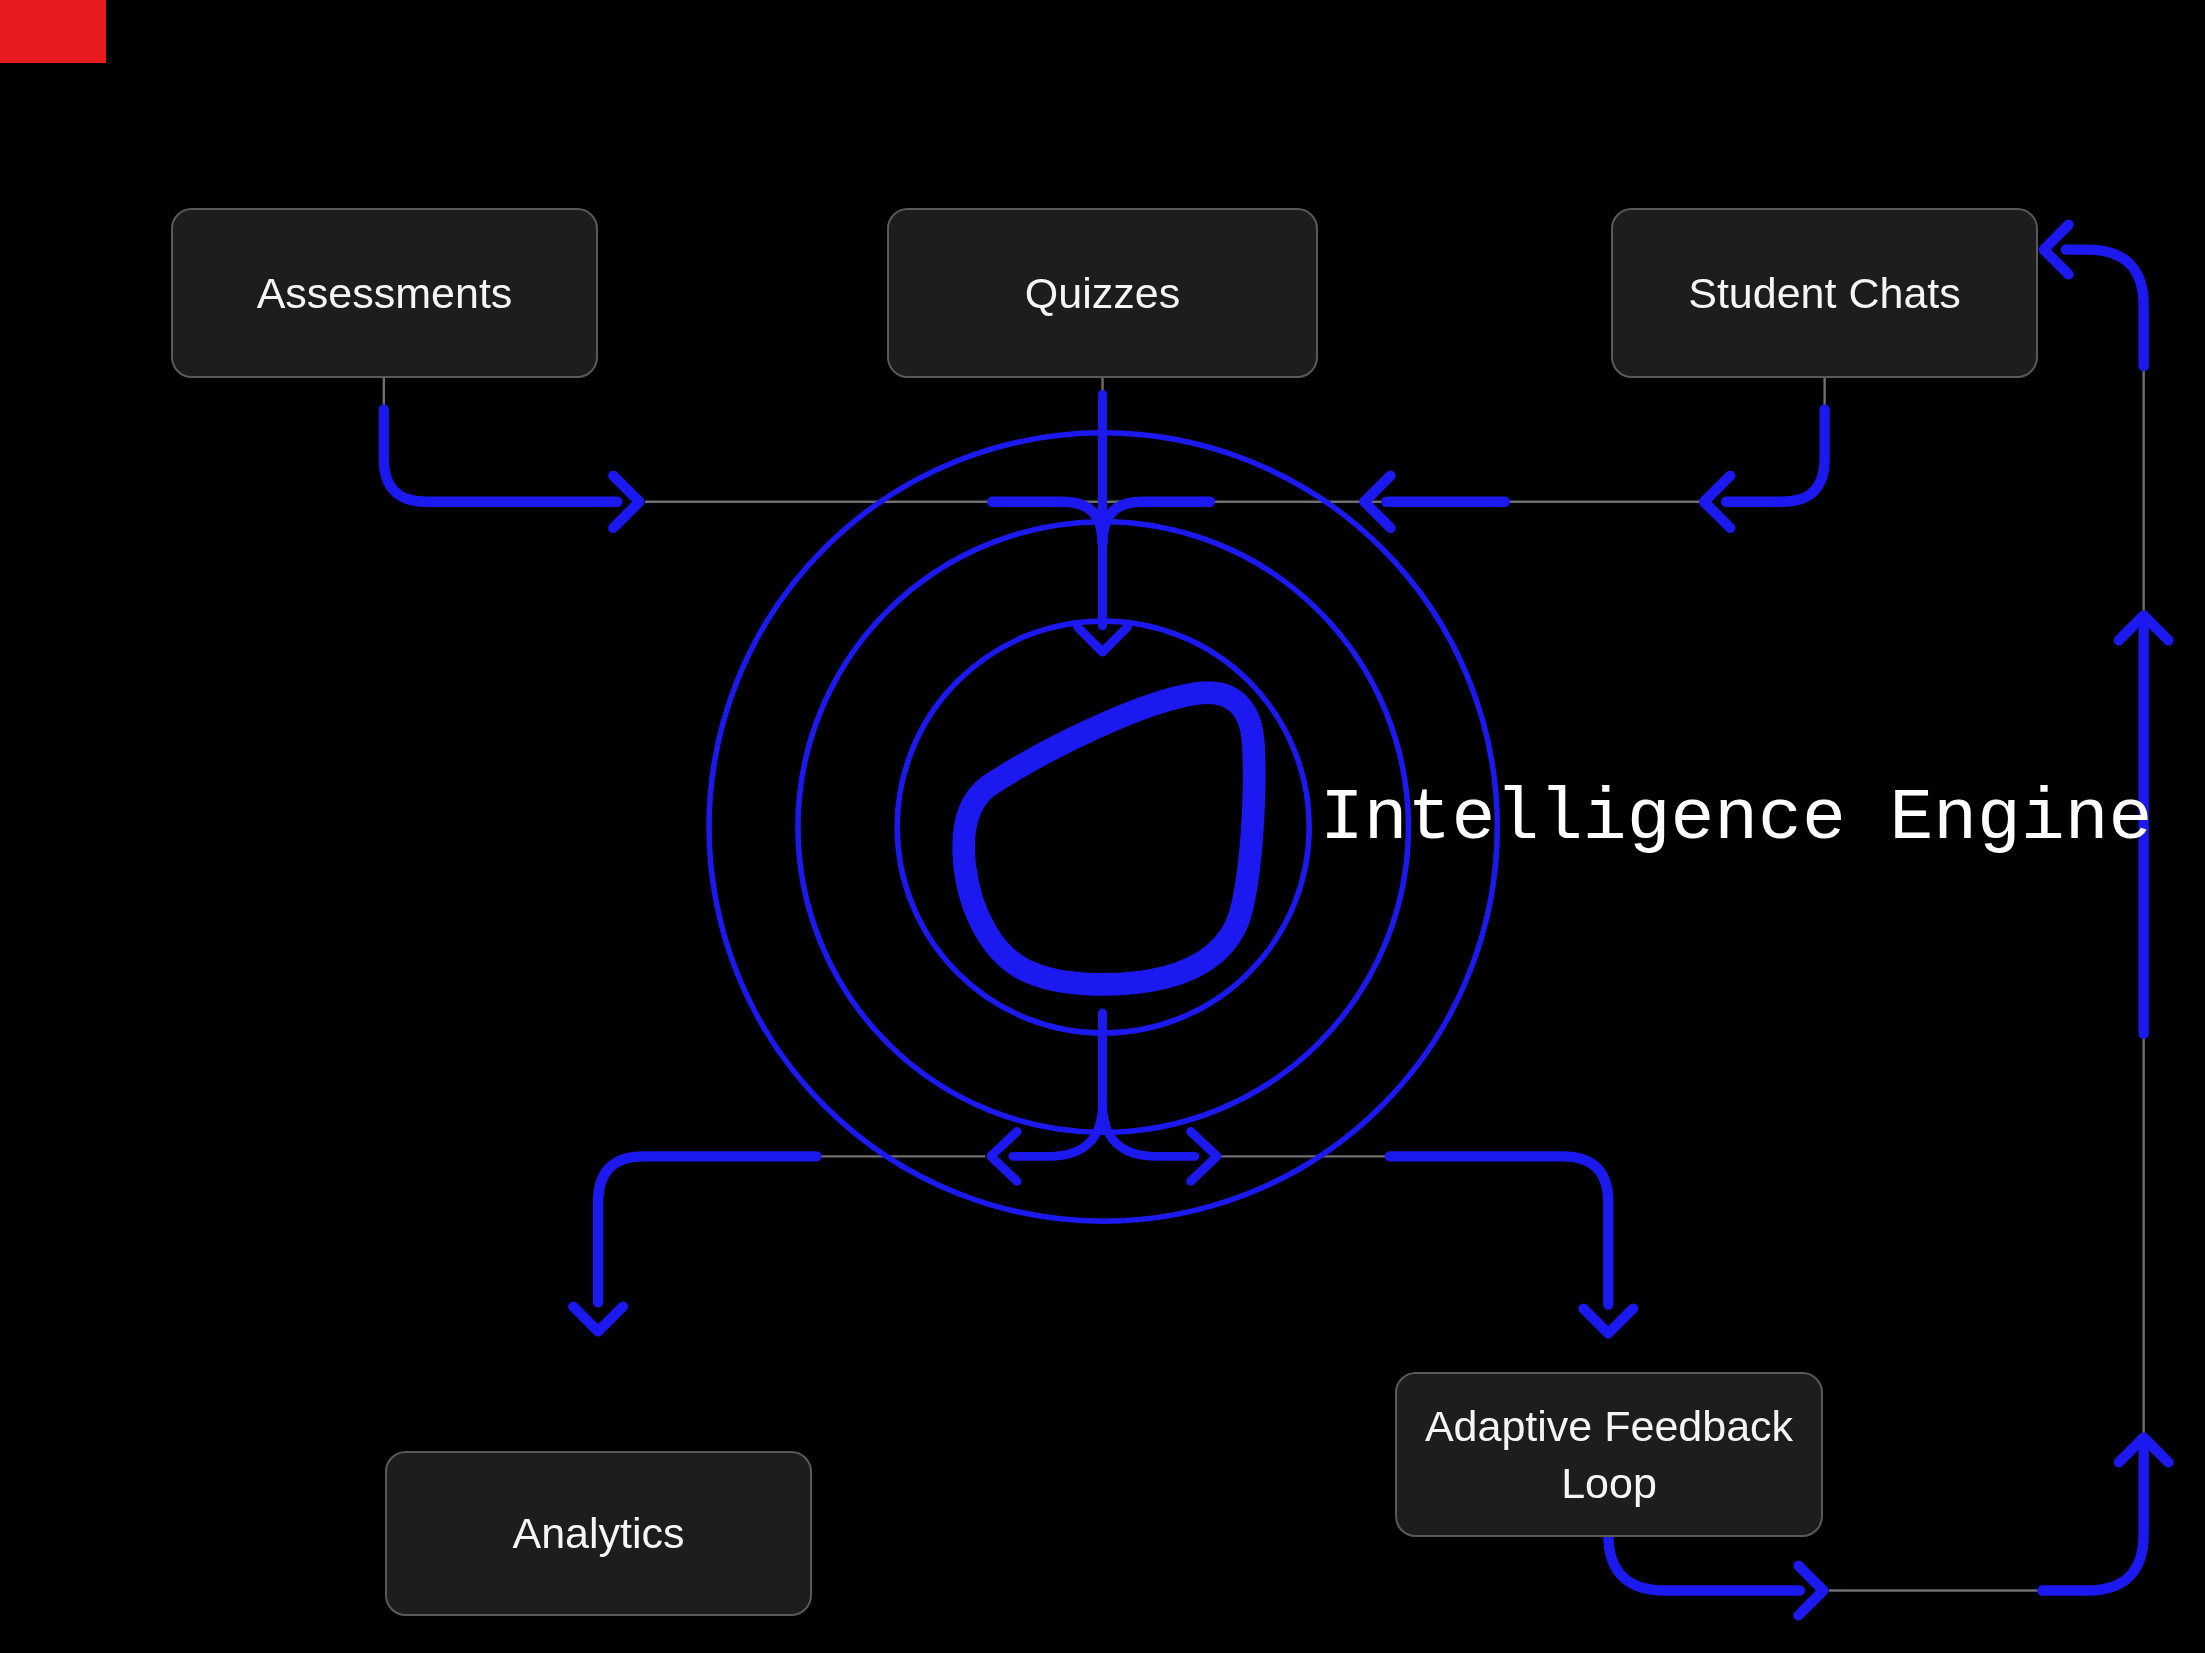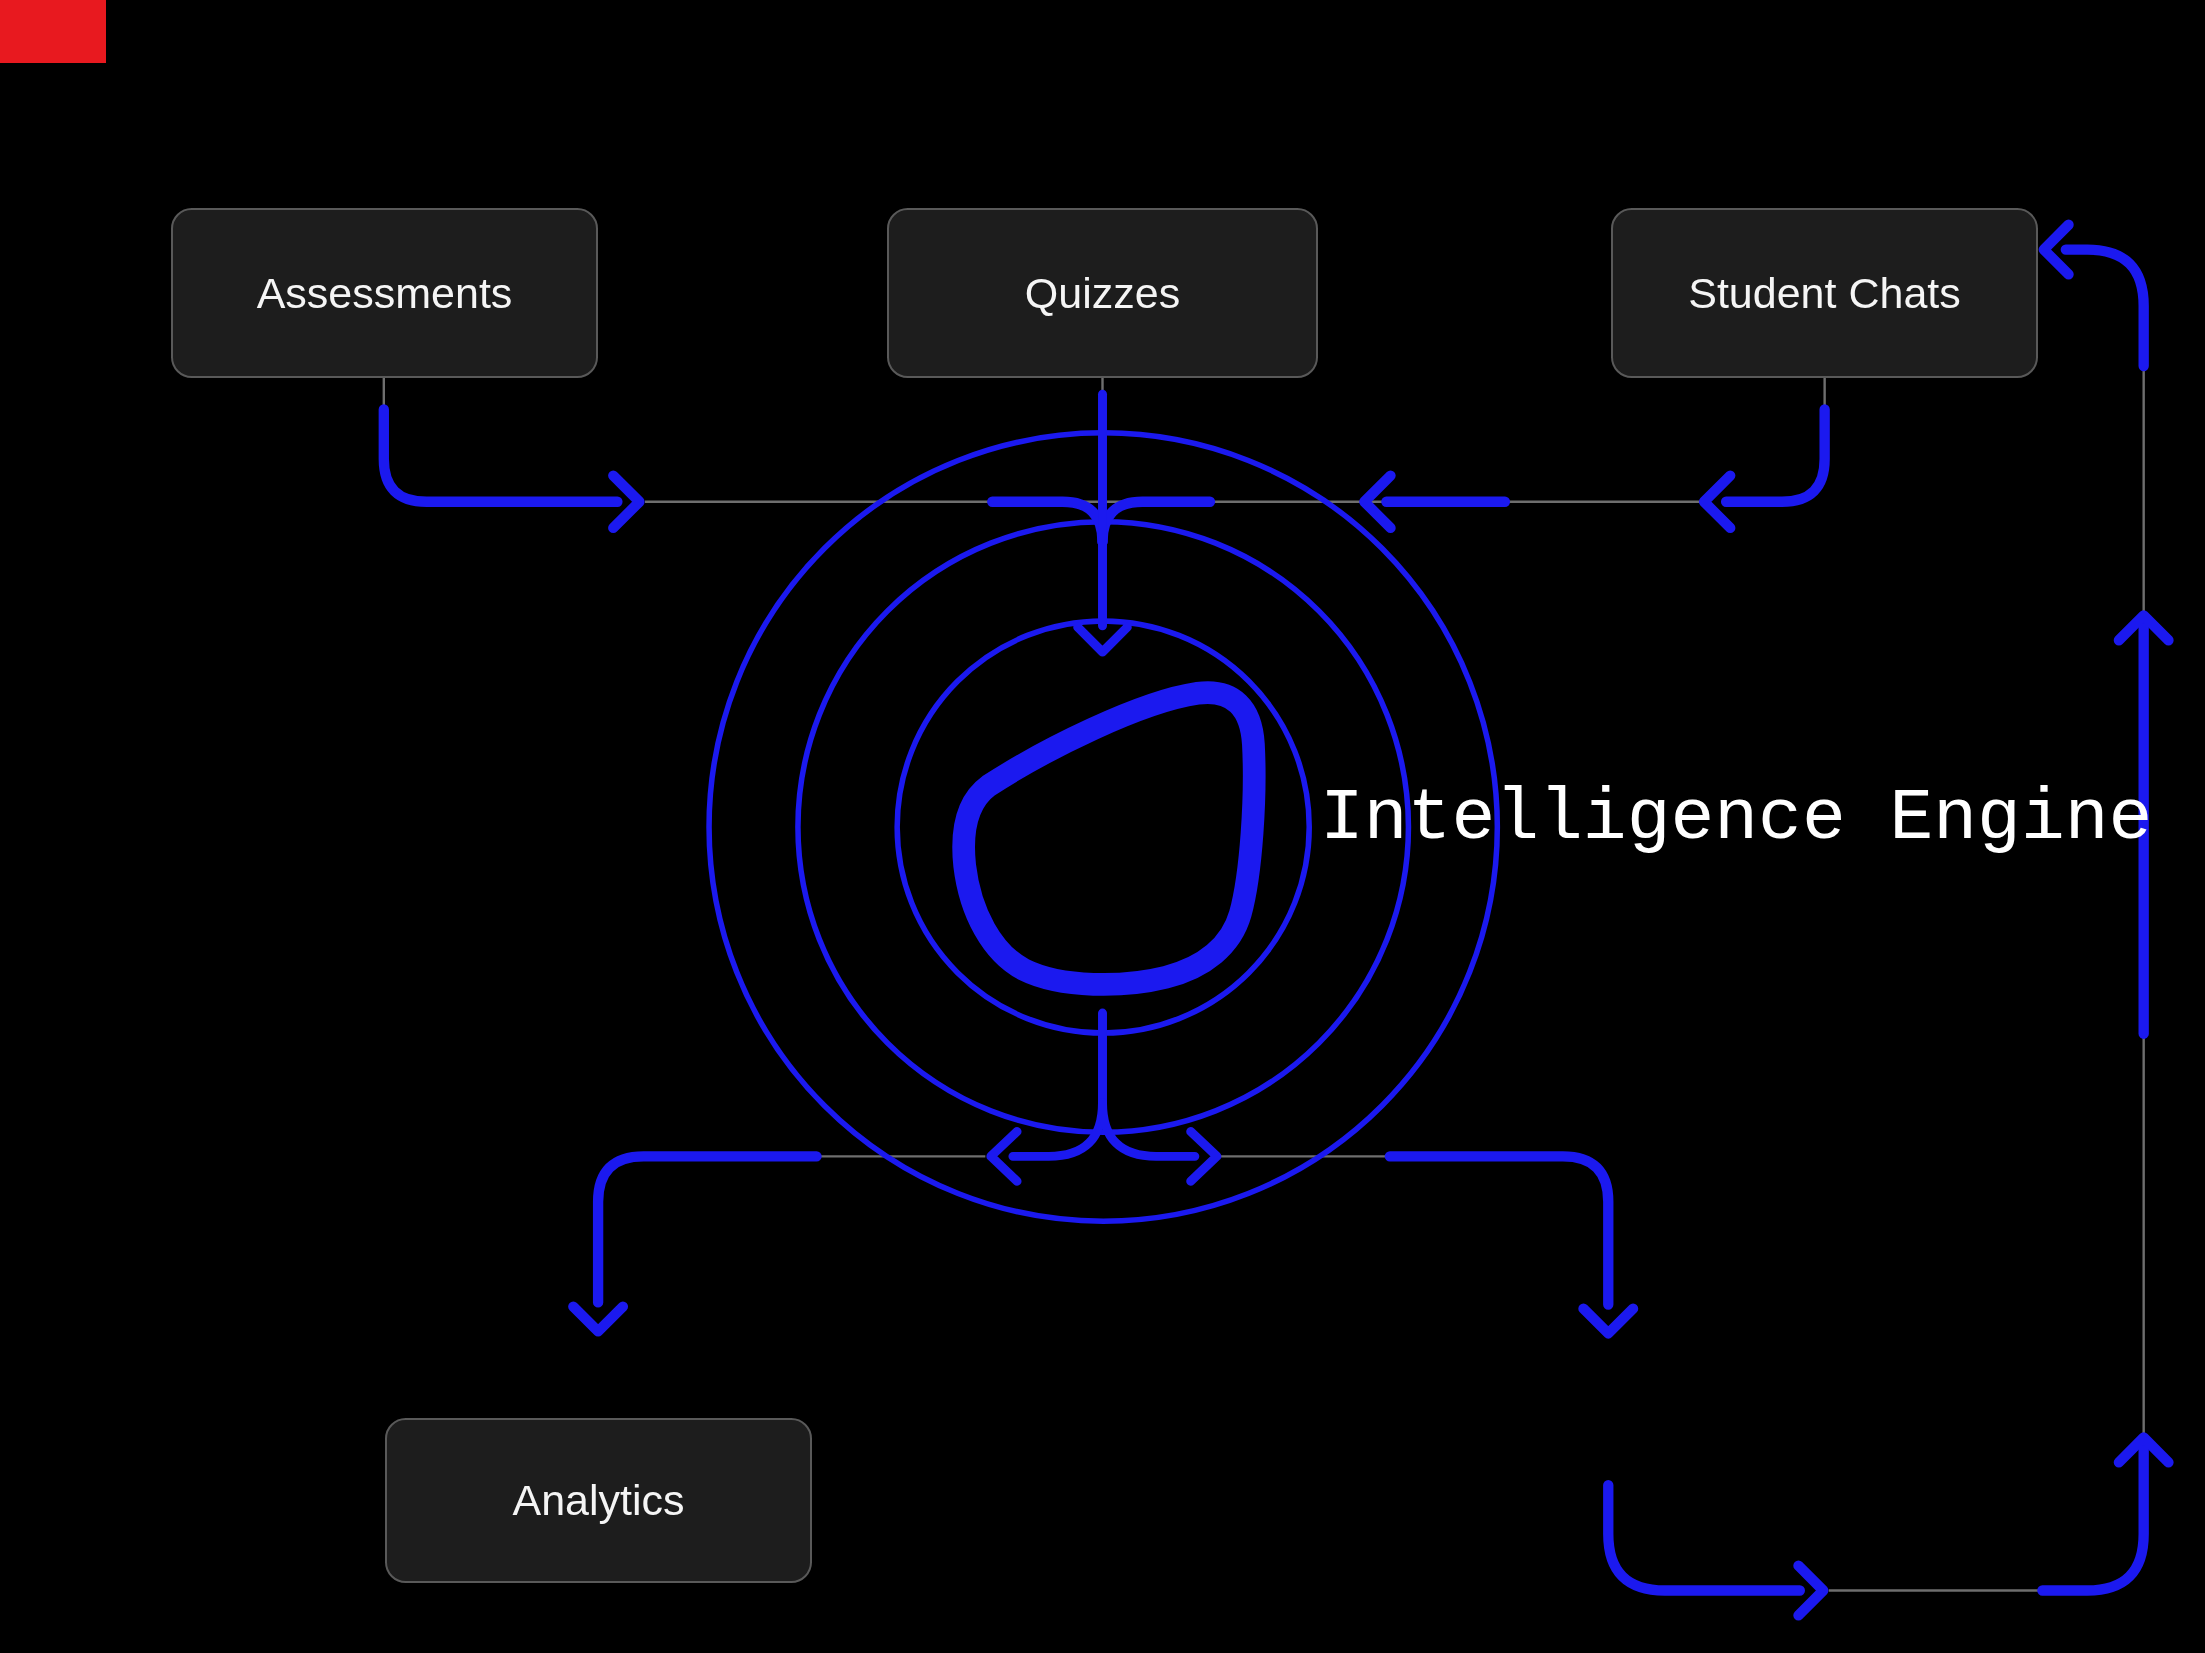--- a/index.html
+++ b/index.html
@@ -23,21 +23,21 @@
     color:var(--text,#f5f5f5);
     display:flex;align-items:center;justify-content:center;
     text-align:center;
     font-size:43px;line-height:1.32;
     box-sizing:border-box;
     margin-top:42px;
   }
   .node-assessments{left:171px;top:166px;width:427px;height:170px;}
   .node-quizzes{left:887px;top:166px;width:431px;height:170px;}
   .node-student-chats{left:1611px;top:166px;width:427px;height:170px;}
-  .node-analytics{left:385px;top:1376px;width:427px;height:165px;}
+  .node-analytics{left:385px;top:1409px;width:427px;height:165px;}
   .node-adaptive{left:1395px;top:1330px;width:428px;height:165px;}
   .big-title{
     position:absolute;
     color:#ffffff;
     font-size:73px;
     letter-spacing:0px;
     white-space:nowrap;
   }
   .title-left{left:207px;width:670px;top:777px;text-align:right;}
   .title-right{left:1320px;top:777px;text-align:left;font-family:Liberation Mono, monospace;}
@@ -111,17 +111,23 @@
   </div>
   <div class="node node-student-chats">
     <span>Student Chats</span>
   </div>
   <div class="node node-quizzes">
     <span>Quizzes</span>
   </div>
   <div class="node node-analytics">
     <span>Analytics</span>
   </div>
+  <div class="node node-adaptive">
+    <span>
+      <span style="display:block">Adaptive Feedback</span>
+      <span style="display:block">Loop</span>
+    </span>
+  </div>
 
   <div class="big-title title-right">Intelligence Engine</div>
 
 </div>
 
 
 </body></html>

